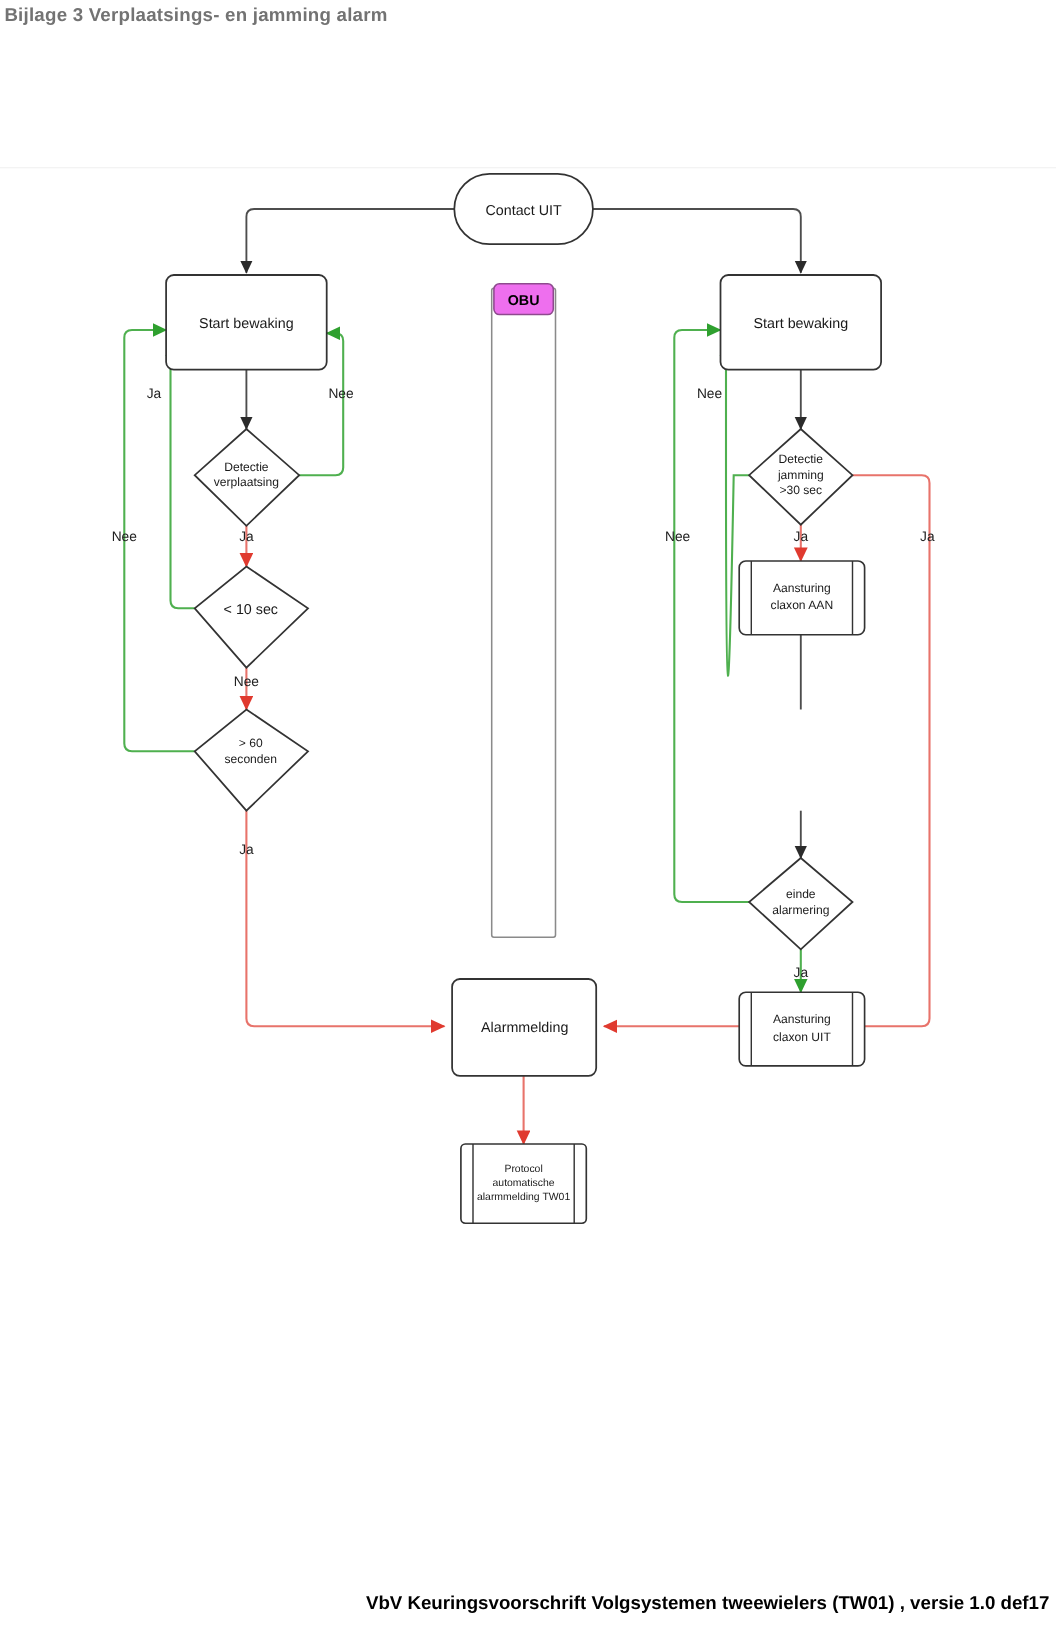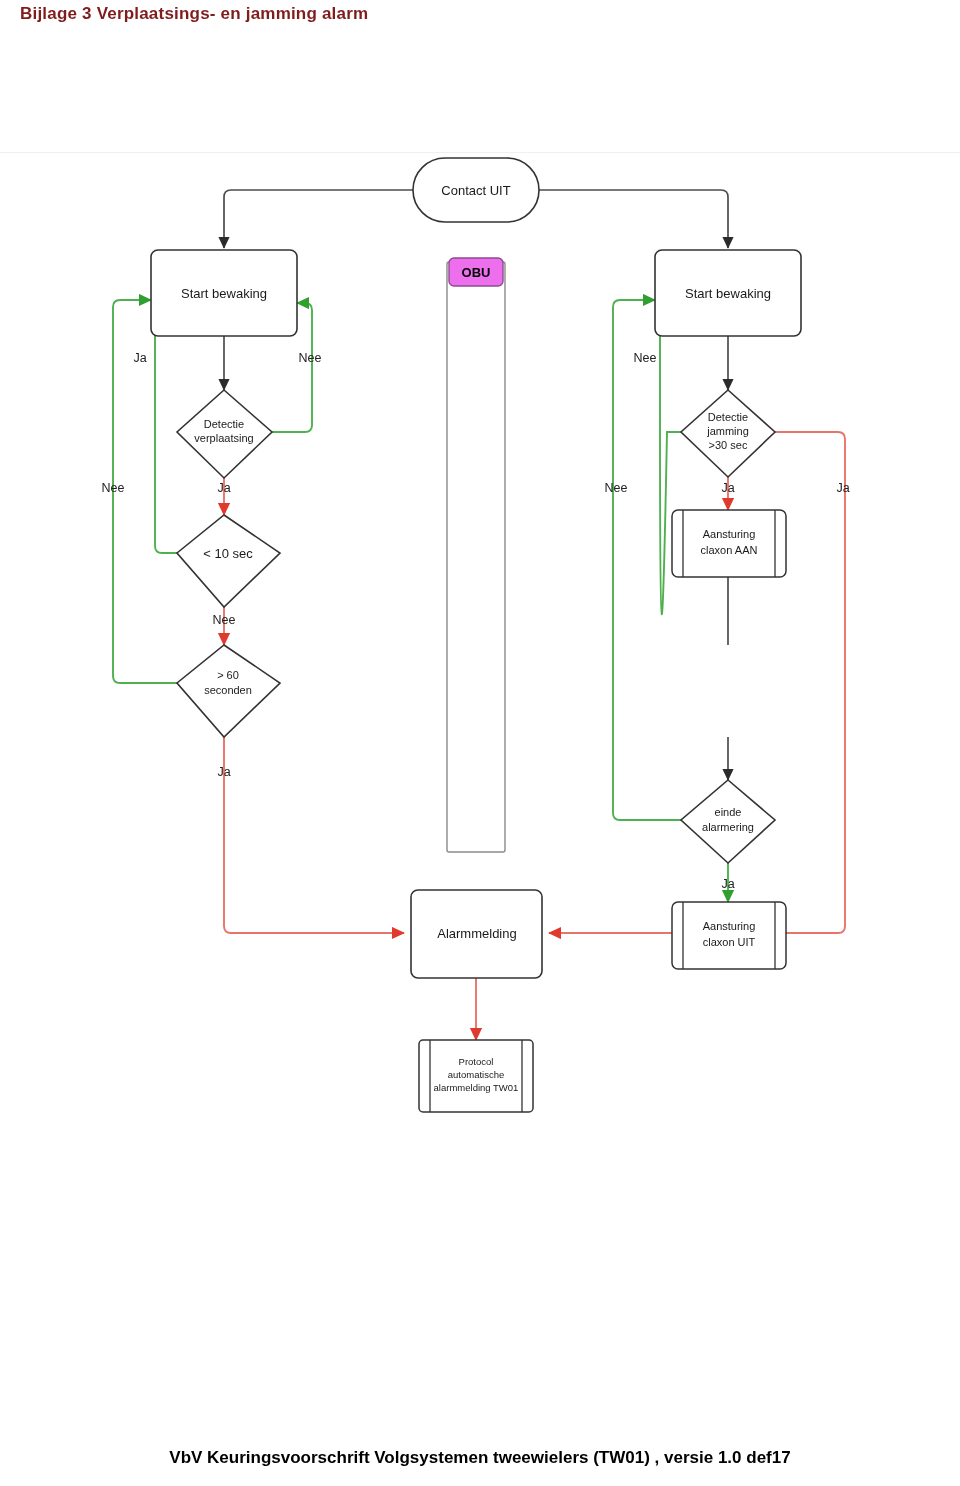--- a/index.html
+++ b/index.html
@@ -1,38 +1,38 @@
 <!DOCTYPE html>
 <html><head>
 <meta charset="utf-8">
 <style>
   html,body{margin:0;padding:0;background:#ffffff;}
   body{width:960px;height:1486px;position:relative;font-family:"Liberation Sans",sans-serif;color:#000;}
 
   #page{position:relative;width:960px;height:1486px;overflow:hidden;}
 
   .doc-title{
-    position:absolute;left:20px;top:4px;
+    position:absolute;left:4px;top:4px;
     font-size:17px;font-weight:bold;letter-spacing:0.2px;
-    color:#7f1d1d;white-space:nowrap;
+    color:#737373;white-space:nowrap;
   }
 
   .hairline{
     position:absolute;left:0;top:152px;width:960px;height:1px;
     background:#f0f0f0;
   }
 
   #flow{position:absolute;left:0;top:140px;width:960px;height:990px;}
 
   .footer-rule{
     position:absolute;left:0;top:1424px;width:960px;height:1px;background:#ffffff;
   }
   .footer{
     position:absolute;left:6px;top:1448px;width:948px;
-    display:flex;justify-content:center;align-items:baseline;
+    display:flex;justify-content:flex-end;align-items:baseline;
     font-size:17px;font-weight:bold;color:#000;
   }
   .footer .f-left{white-space:nowrap;}
   .footer .f-right{white-space:nowrap;}
 
   svg text{font-family:"Liberation Sans",sans-serif;fill:#1a1a1a;}
   .nd-label{font-size:13px;}
   .nd-label-sm{font-size:11px;}
   .edge-label{font-size:12.5px;fill:#222;}
   .obu-label{font-size:13px;font-weight:bold;fill:#000;}

